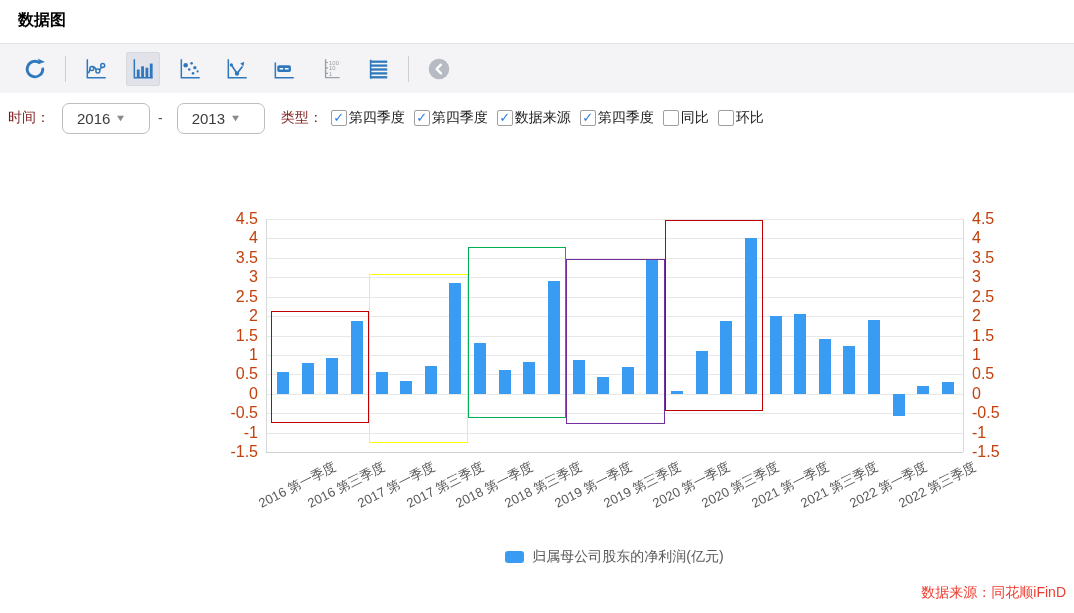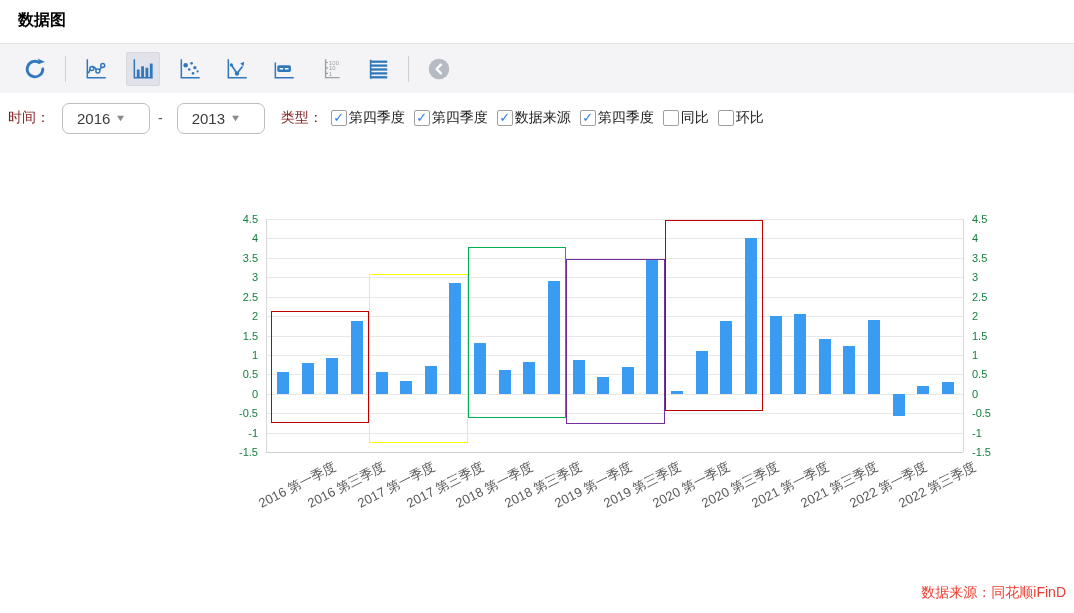--- a/index.html
+++ b/index.html
@@ -26,21 +26,21 @@
   #cb-group{display:flex;align-items:center;margin-left:8px;gap:9px;}
   .cb-item{display:flex;align-items:center;gap:2px;cursor:pointer;}
   .cb-box{width:16px;height:16px;border:1px solid #9f9f9f;border-radius:2px;background:#fff;box-sizing:border-box;
           font-size:13px;line-height:13px;font-weight:bold;color:#2c7be5;text-align:center;}
   .cb-label{font-size:14px;color:#1a1a1a;}
   
   .chart-canvas{position:absolute;top:143px;left:0;width:1074px;height:470px;background:#fff;}
   .chart-title{position:absolute;left:266px;width:697px;top:24px;text-align:center;font-size:15px;color:#4c4c4c;}
   .gridline{position:absolute;height:1px;background:#e8e8e8;}
   .axisline-v{position:absolute;width:1px;background:#d9d9d9;}
-  .ytick{position:absolute;width:44px;font-size:11px;color:#15803d;line-height:18px;}
+  .ytick{position:absolute;width:44px;font-size:16px;color:#c2410c;line-height:18px;}
   .ytick.left{text-align:right;}
   .ytick.right{text-align:left;}
   .bar{position:absolute;width:12px;}
   .anno{position:absolute;box-sizing:border-box;background:transparent;}
   .xtick{position:absolute;width:110px;text-align:right;white-space:nowrap;font-size:13px;color:#595959;
          transform:rotate(-27deg);transform-origin:100% 0%;}
   .legend{position:absolute;left:266px;width:697px;top:405px;display:flex;justify-content:center;align-items:center;gap:8px;}
   .legend-marker{width:19px;height:12px;border-radius:3px;}
   .legend-label{font-size:14px;color:#595959;}
   .source{position:absolute;right:8px;top:441px;font-size:14px;color:#ef3b2f;}
@@ -171,20 +171,26 @@
           <span class="cb-label">同比</span>
         </span>
         <span class="cb-item">
           <span class="cb-box"></span>
           <span class="cb-label">环比</span>
         </span>
       </div>
   </div>
 
   <div class="chart-canvas" id="chart-canvas">
+    <div class="legend" id="legend">
+        <div style="display: flex; align-items: center; gap: 8px;">
+          <span class="legend-marker" style="background: rgb(58, 155, 242);"></span>
+          <span class="legend-label">归属母公司股东的净利润(亿元)</span>
+        </div>
+      </div>
     <div class="source">数据来源：同花顺iFinD</div>
   <div class="gridline" style="left: 266px; width: 697px; top: 76px;"></div>
       <div class="ytick left" style="left: 214px; top: 67px;">4.5</div>
       <div class="ytick right" style="left: 972px; top: 67px;">4.5</div>
       <div class="gridline" style="left: 266px; width: 697px; top: 95.4167px;"></div>
       <div class="ytick left" style="left: 214px; top: 86.4167px;">4</div>
       <div class="ytick right" style="left: 972px; top: 86.4167px;">4</div>
       <div class="gridline" style="left: 266px; width: 697px; top: 114.833px;"></div>
       <div class="ytick left" style="left: 214px; top: 105.833px;">3.5</div>
       <div class="ytick right" style="left: 972px; top: 105.833px;">3.5</div>

